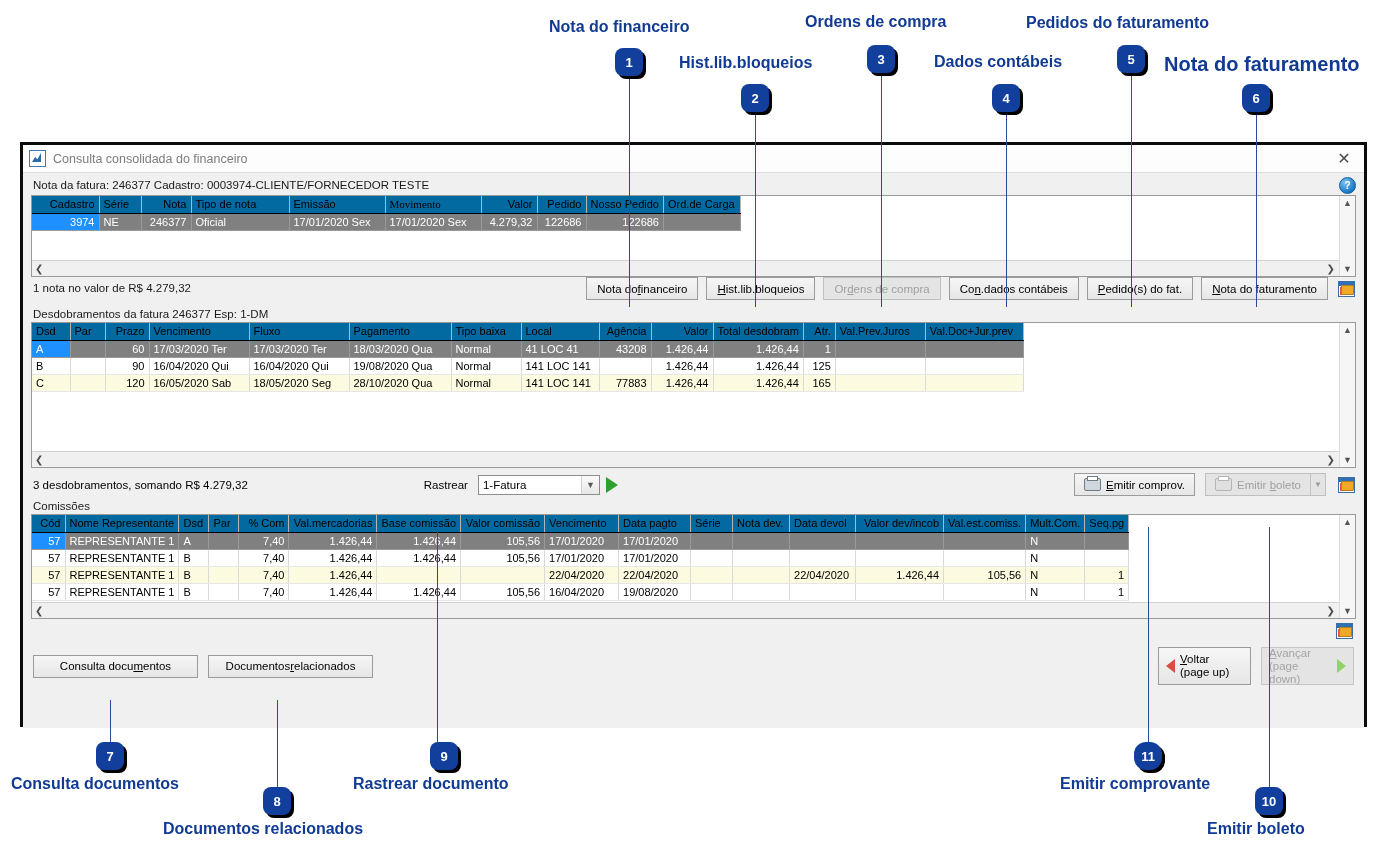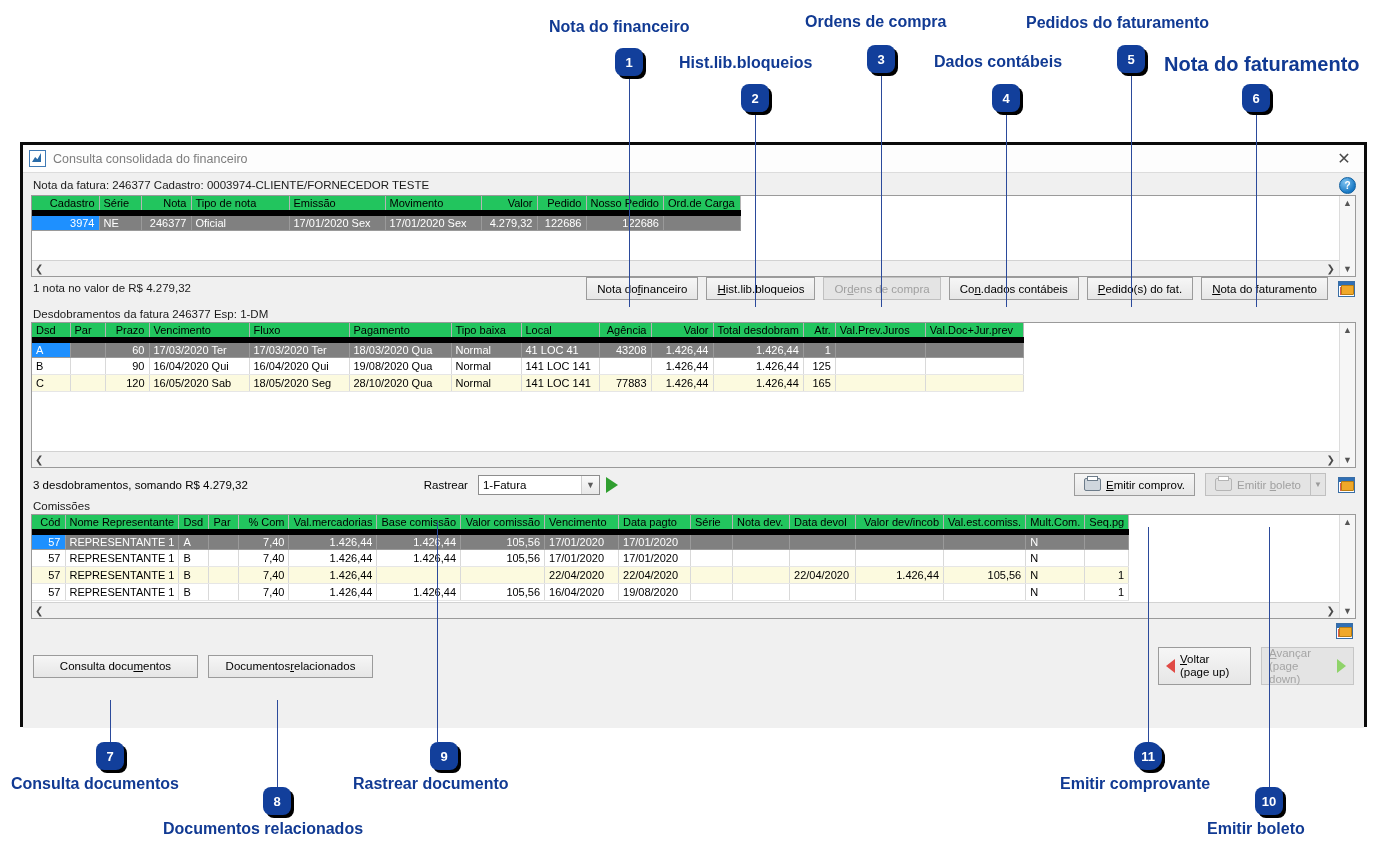--- a/index.html
+++ b/index.html
@@ -55,21 +55,21 @@
   }
 
   
   .grid-wrap{
     margin:0 8px;background:#fff;border:1px solid #9a9a9a;position:relative;
     box-sizing:border-box;display:flex;flex-direction:column;
   }
   .grid-scroll{flex:1;overflow:hidden;position:relative;}
   table.grid{border-collapse:collapse;font-size:11px;table-layout:fixed;}
   table.grid th{
-    background:#22c55e;border-right:1px solid #b5b5b5;border-bottom:6px solid #000000;
+    background:#0369a1;border-right:1px solid #b5b5b5;border-bottom:1px solid #000000;
     font-weight:normal;color:#000;padding:1px 4px;height:17px;box-sizing:border-box;
     white-space:nowrap;overflow:hidden;
   }
   table.grid td{
     border-right:1px solid #d9d9d9;border-bottom:1px solid #e6e6e6;
     padding:1px 4px;height:17px;box-sizing:border-box;white-space:nowrap;overflow:hidden;color:#000;
   }
   tr.row-sel td{background:#808080;color:#fff;border-right-color:#9a9a9a;border-bottom-color:#9a9a9a;}
   tr.row-sel td.keycell{background:#1e90ff;color:#fff;}
   tr.row-alt td{background:#fcfadf;}
@@ -172,21 +172,21 @@
     <div class="grid-wrap" id="g1" style="height:82px;">
       <div class="grid-scroll">
         <table class="grid" id="t1">
             <thead>
               <tr>
                 <th class="ta-r" style="width: 67px;">Cadastro</th>
                 <th class="ta-l" style="width: 42px;">Série</th>
                 <th class="ta-r" style="width: 50px;">Nota</th>
                 <th class="ta-l" style="width: 98px;">Tipo de nota</th>
                 <th class="ta-l" style="width: 96px;">Emissão</th>
-                <th class="ta-l" style="width: 96px;">Movimento</th>
+                <th class="ta-l" style="width: 96px; font-family: Liberation Serif, serif;">Movimento</th>
                 <th class="ta-r" style="width: 56px;">Valor</th>
                 <th class="ta-r" style="width: 49px;">Pedido</th>
                 <th class="ta-r" style="width: 73px;">Nosso Pedido</th>
                 <th class="ta-l" style="width: 77px;">Ord.de Carga</th>
               </tr>
             </thead>
             <tbody>
               <tr class="row-sel">
                 <td class="ta-r keycell" style="width: 67px;">3974</td>
                 <td class="ta-l" style="width: 42px;">NE</td>

